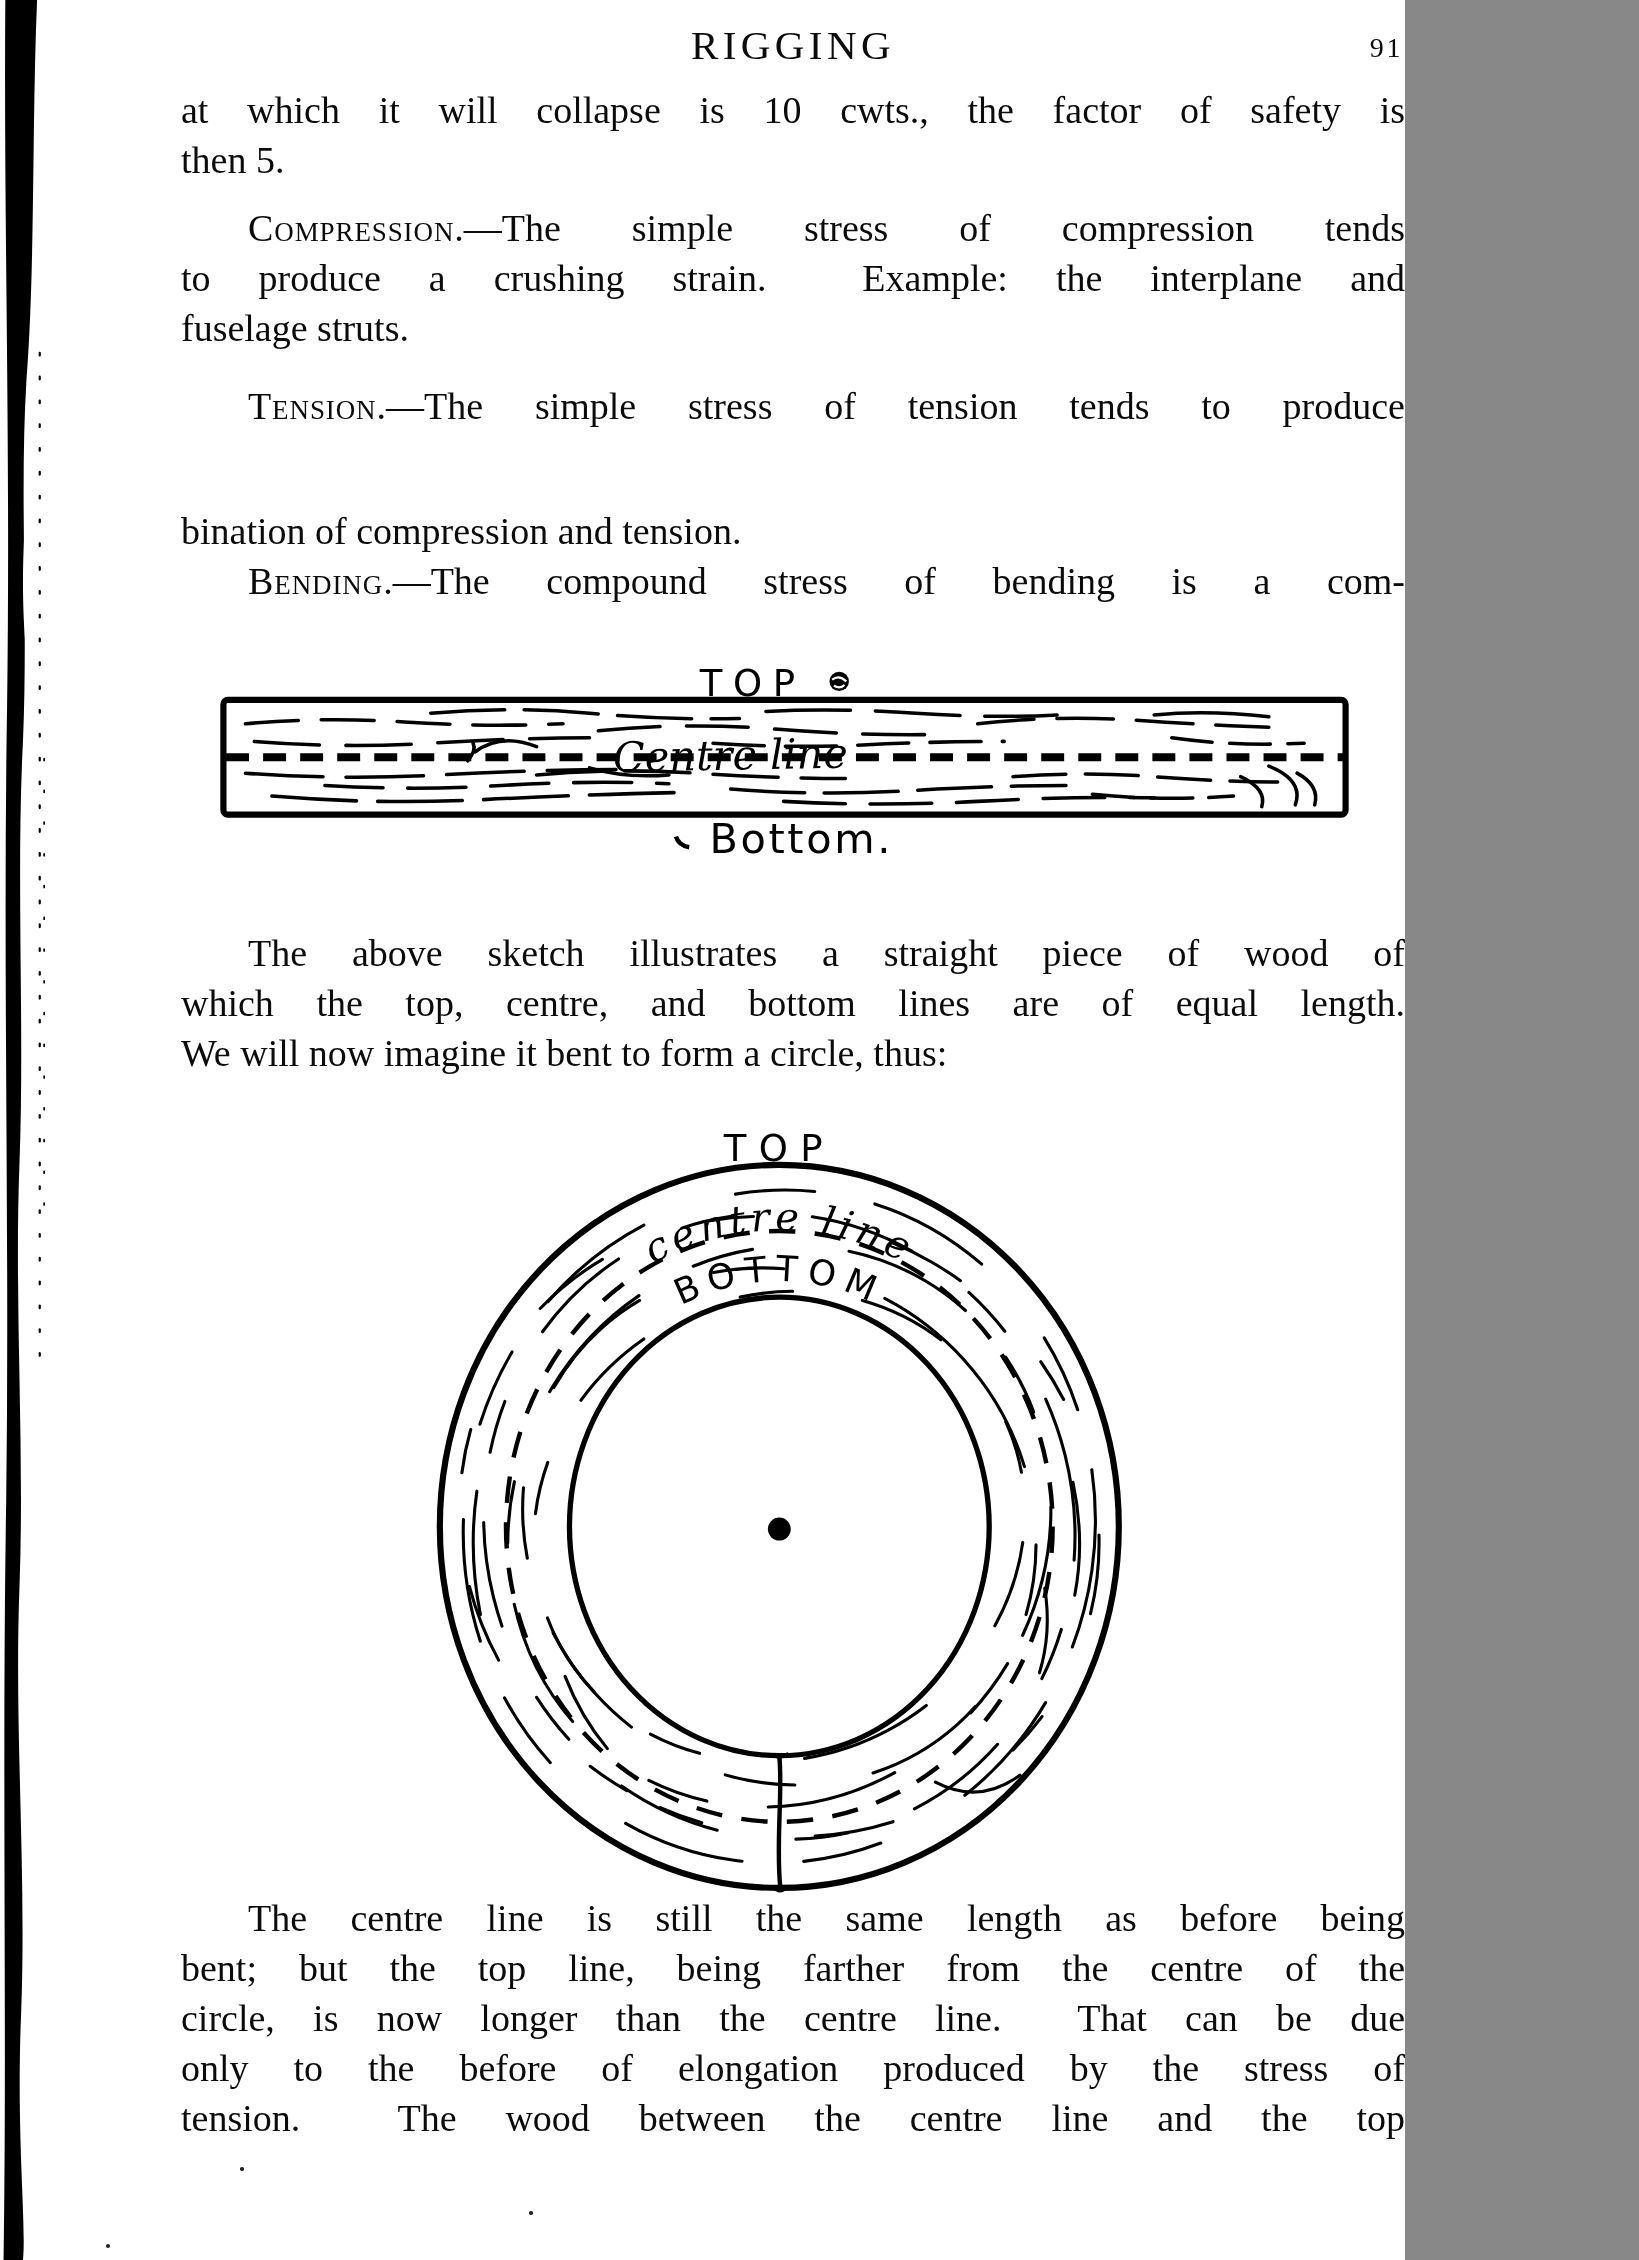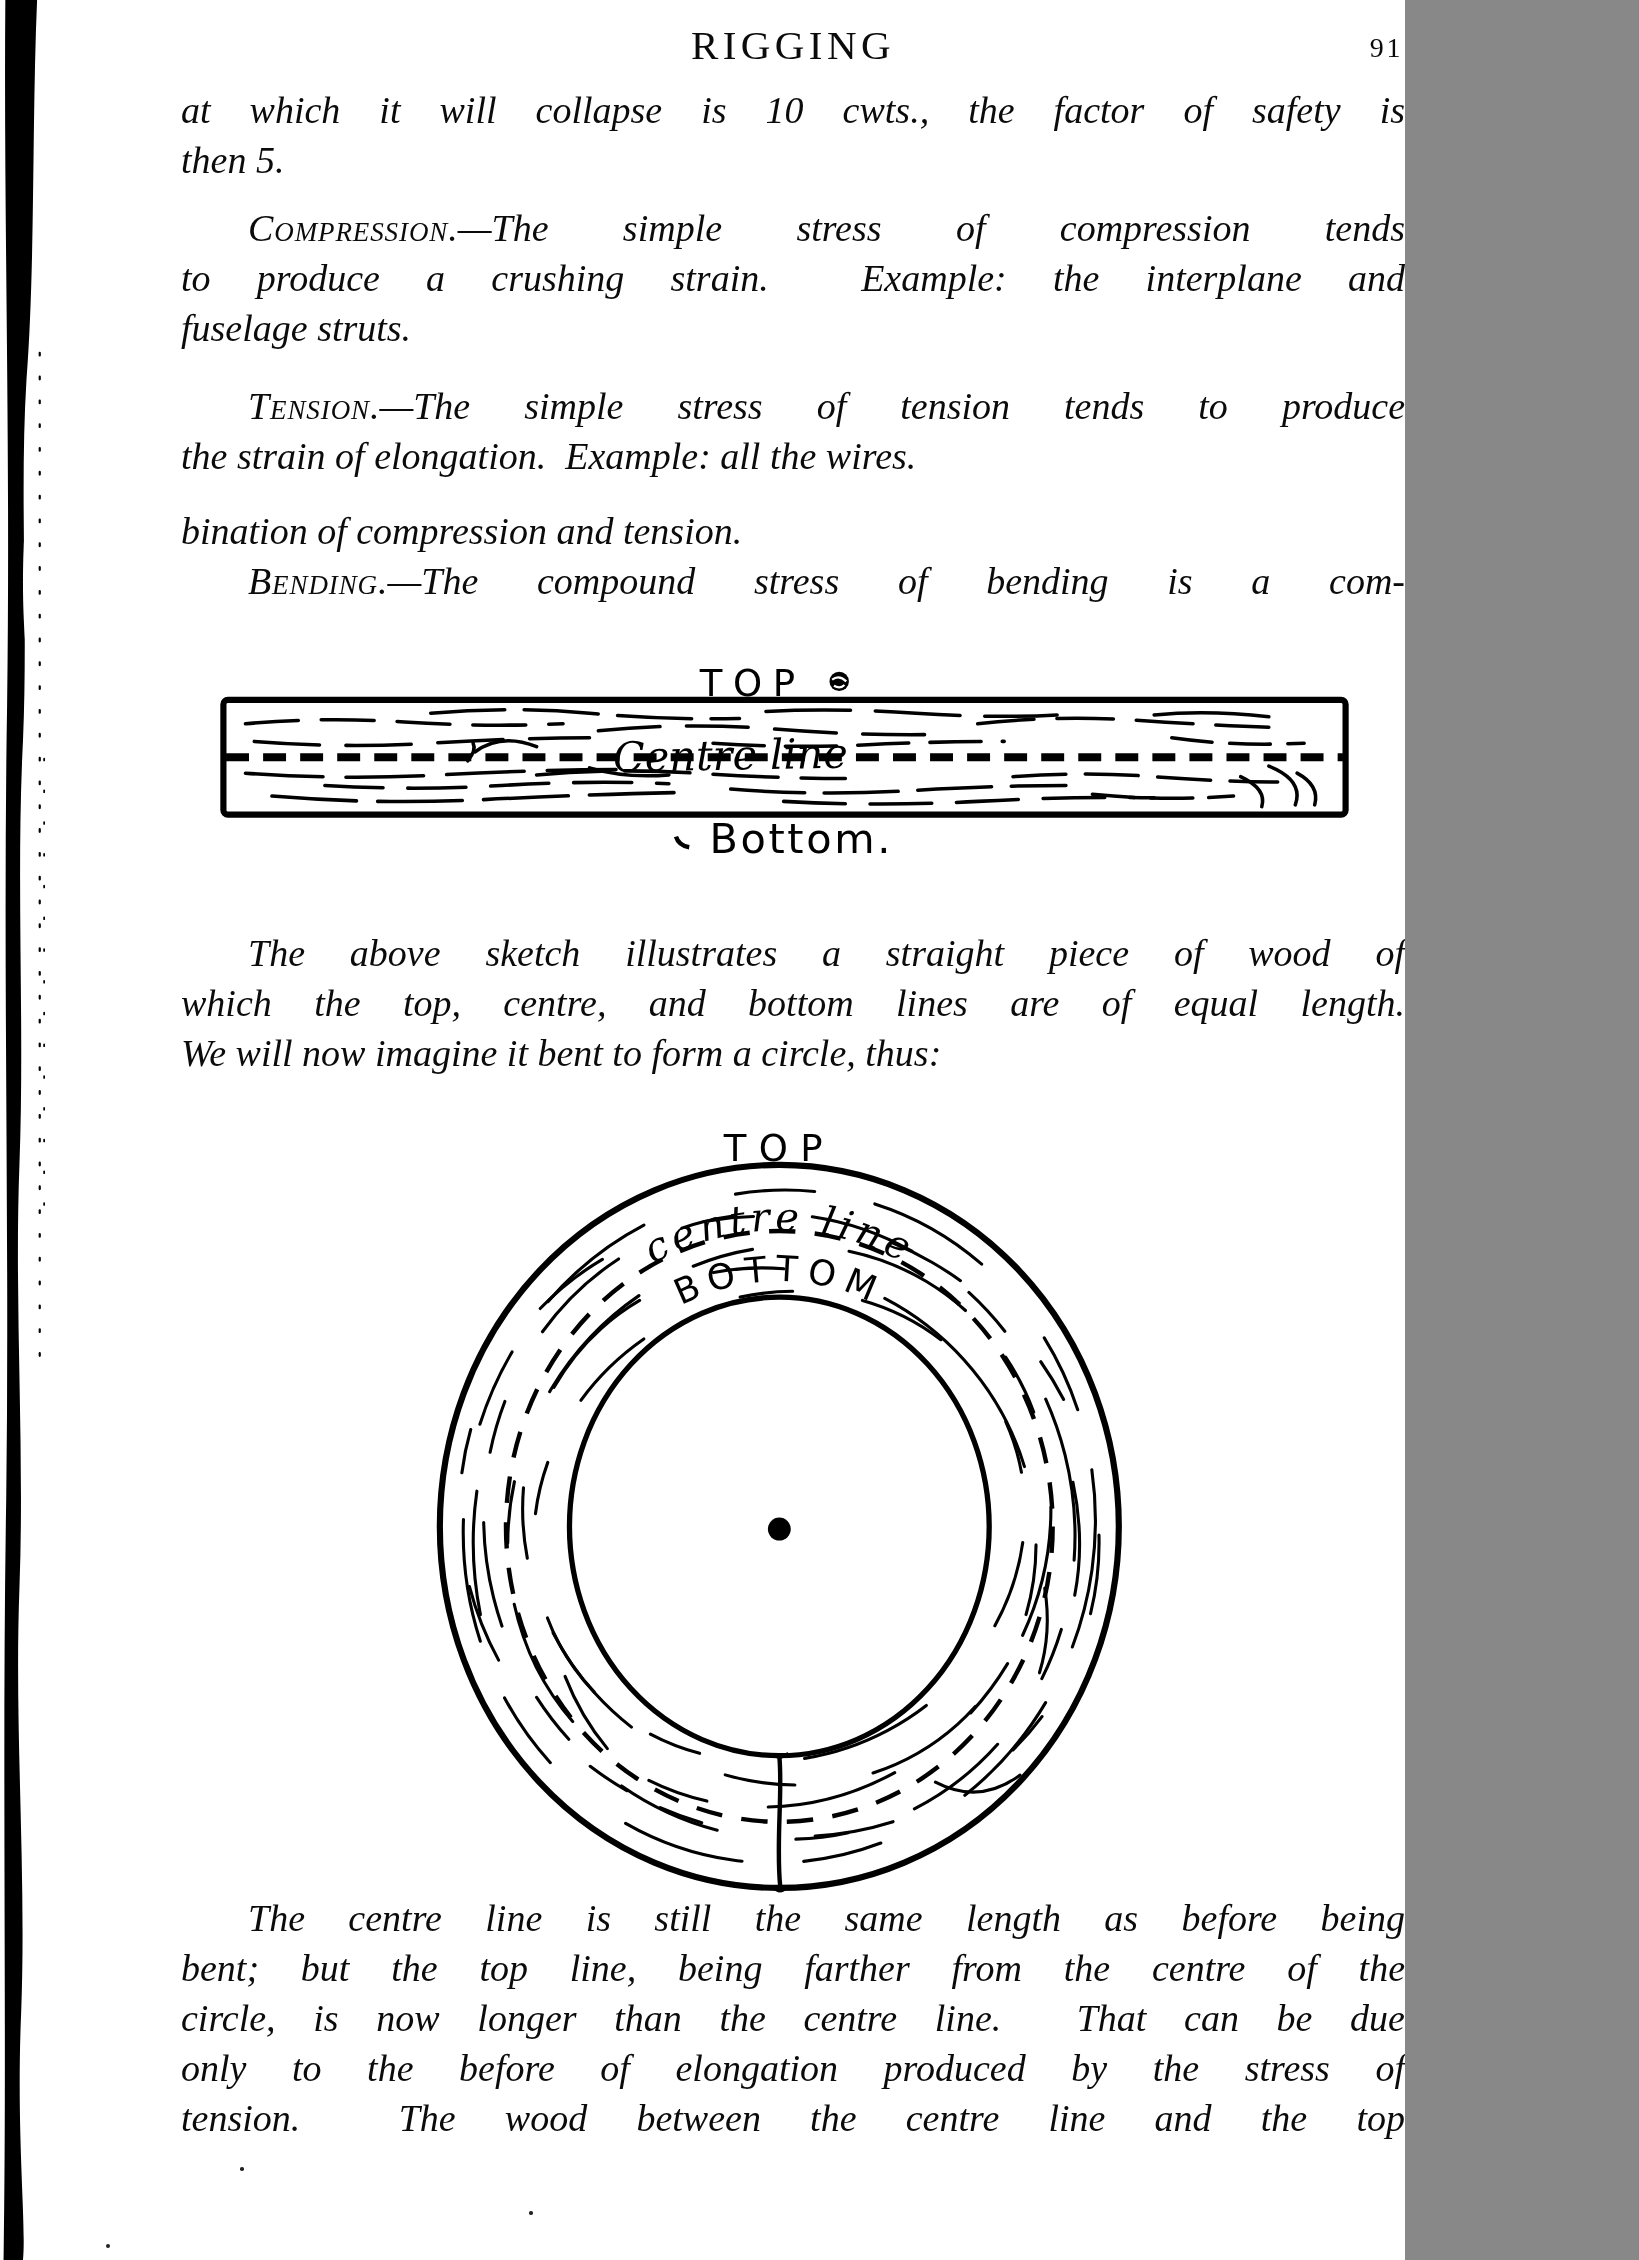--- a/index.html
+++ b/index.html
@@ -1,20 +1,20 @@
 <!DOCTYPE html>
 <html style="font-size:14px"><head>
 <meta charset="utf-8">
 <style>
   html,body{margin:0;padding:0;background:#888;}
   .page{position:relative;width:1405px;height:2260px;background:#ffffff;overflow:hidden;
         font-family:"Liberation Serif",serif;color:#0b0b0b;}
   
   .tblock{position:absolute;left:181px;width:1224px;font-size:38px;line-height:50px;}
-  .line{text-align:justify;text-align-last:justify;font-style:italic;}
+  .line{text-align:justify;text-align-last:justify;}
   .line.last{text-align:right;text-align-last:left;}
   .line.indent{text-indent:67px;}
   .smallcaps{font-variant:small-caps;letter-spacing:0.9px;}
   
   .header-title{position:absolute;top:21px;left:181px;width:1224px;text-align:center;
         font-size:41px;letter-spacing:4.4px;}
   .page-number{position:absolute;top:32px;left:1288px;width:115px;text-align:right;
         font-size:28px;letter-spacing:2.6px;}
   
   svg{position:absolute;}
@@ -47,21 +47,20 @@
       <div class="line">at which it will collapse is 10 cwts., the factor of safety is</div>
       <div class="line last">then 5.</div>
     </div>
   <div class="tblock" style="top:203px">
       <div class="line indent"><span class="smallcaps">Compression</span>.—The simple stress of compression tends</div>
       <div class="line">to produce a crushing strain.&nbsp; Example: the interplane and</div>
       <div class="line last">fuselage struts.</div>
     </div>
   <div class="tblock" style="top:381px">
       <div class="line indent"><span class="smallcaps">Tension</span>.—The simple stress of tension tends to produce</div>
-      <div class="line last">the strain of elongation.&nbsp; Example: all the wires.</div>
     </div>
   <div class="tblock" style="top:506px">
       <div class="line last">bination of compression and tension.</div>
       <div class="line indent"><span class="smallcaps">Bending</span>.—The compound stress of bending is a com-</div>
     </div>
   <div class="tblock" style="top:928px">
       <div class="line indent">The above sketch illustrates a straight piece of wood of</div>
       <div class="line">which the top, centre, and bottom lines are of equal length.</div>
       <div class="line last">We will now imagine it bent to form a circle, thus:</div>
     </div>

